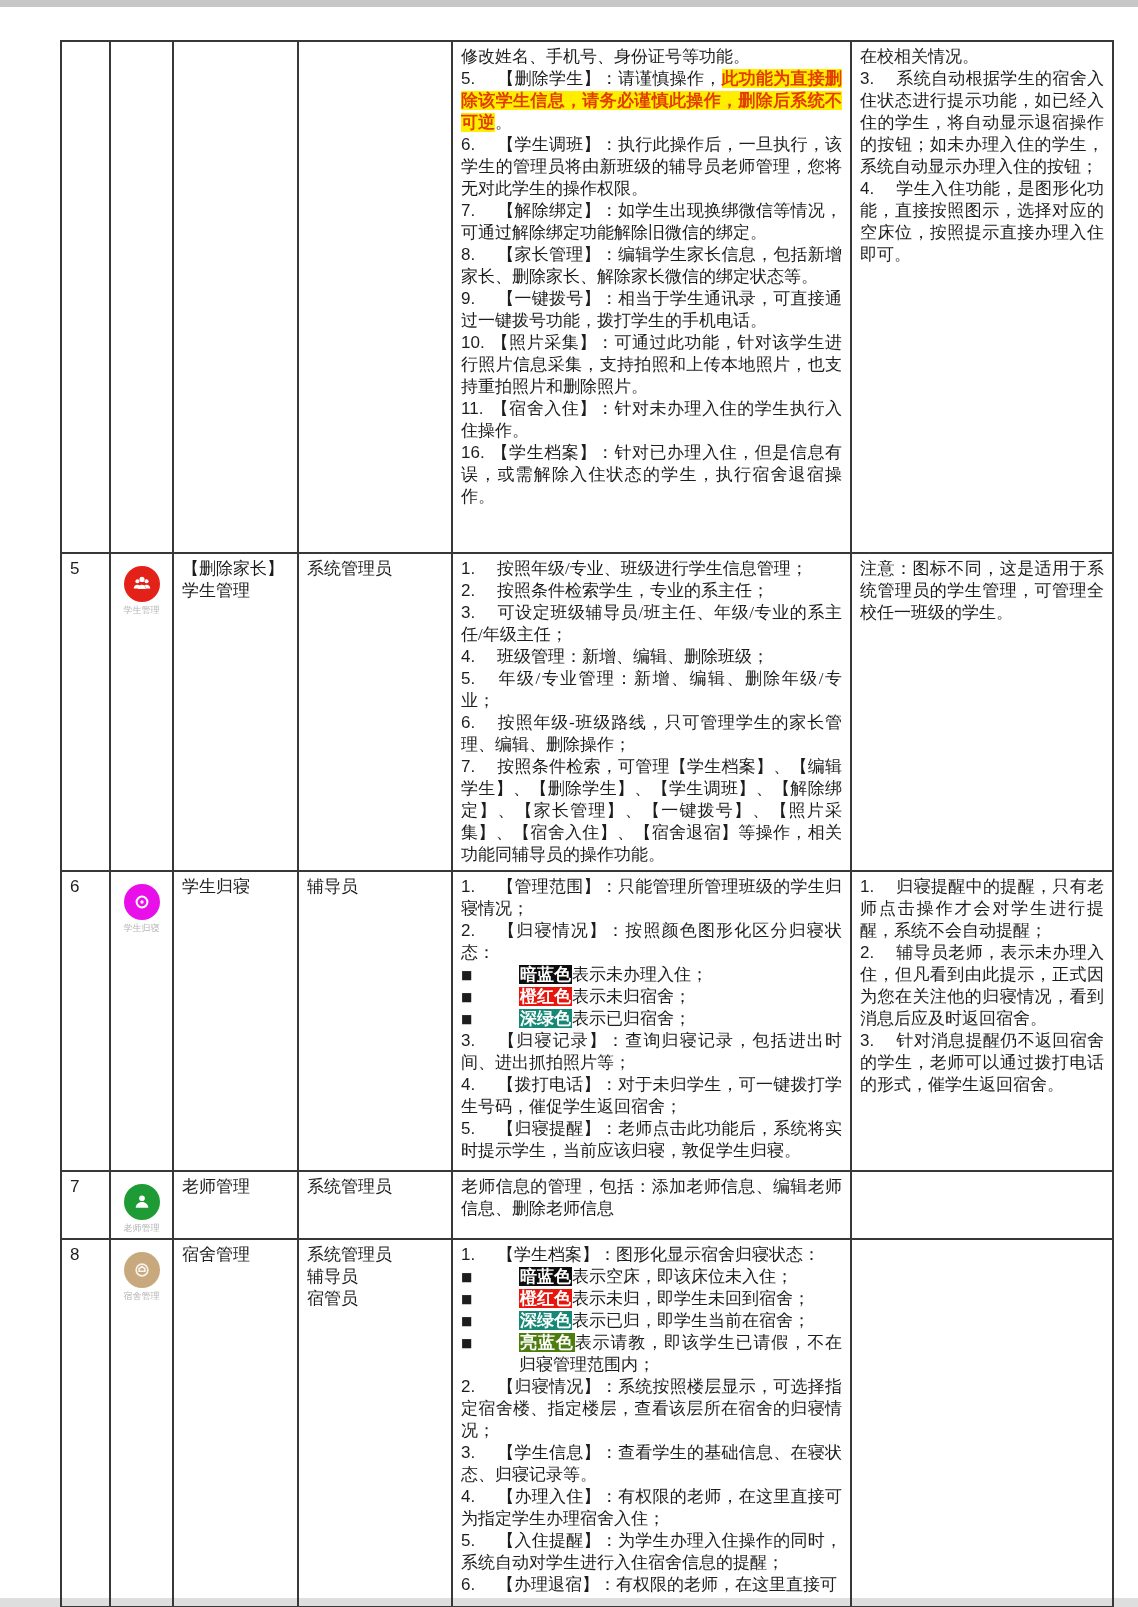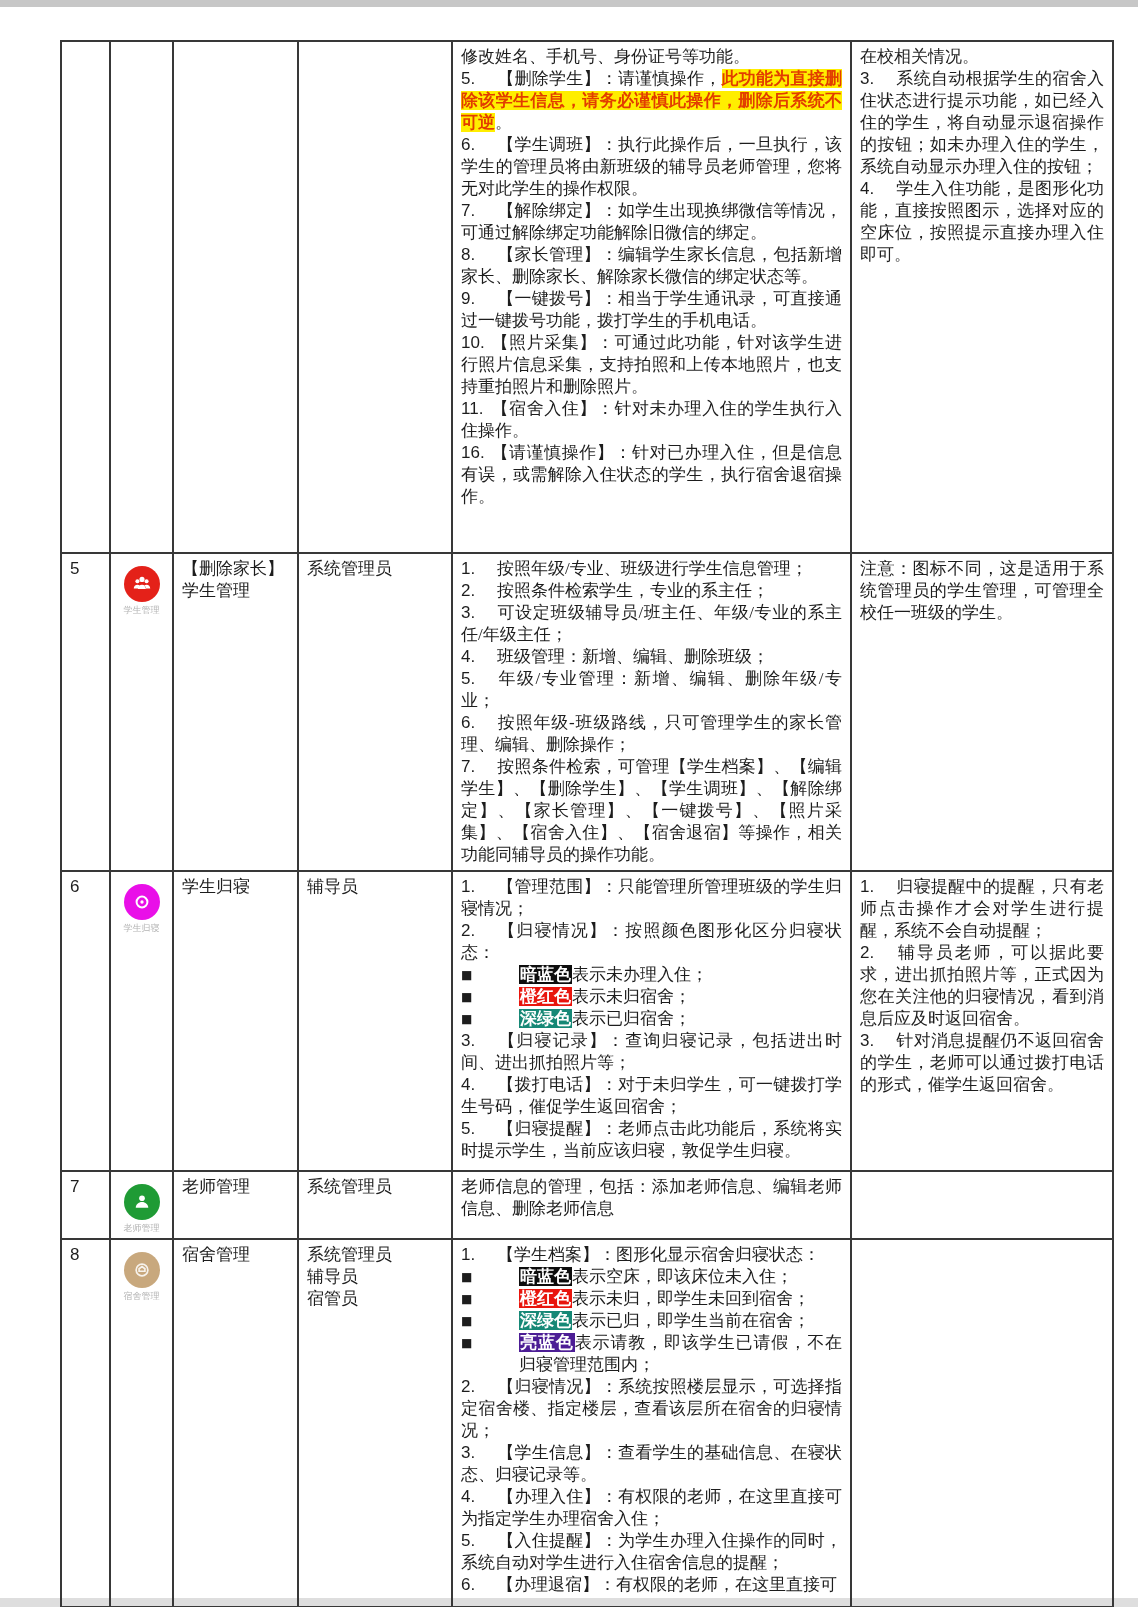--- a/index.html
+++ b/index.html
@@ -62,21 +62,21 @@
         <td class="c-role"></td>
         <td class="c-desc">
           <div class="para"><span>修改姓名、手机号、身份证号等功能。</span></div>
           <div class="para"><span class="no">5.</span><span>【删除学生】：请谨慎操作，</span><span class="warn">此功能为直接删除该学生信息，请务必谨慎此操作，删除后系统不可逆</span><span>。</span></div>
           <div class="para"><span class="no">6.</span><span>【学生调班】：执行此操作后，一旦执行，该学生的管理员将由新班级的辅导员老师管理，您将无对此学生的操作权限。</span></div>
           <div class="para"><span class="no">7.</span><span>【解除绑定】：如学生出现换绑微信等情况，可通过解除绑定功能解除旧微信的绑定。</span></div>
           <div class="para"><span class="no">8.</span><span>【家长管理】：编辑学生家长信息，包括新增家长、删除家长、解除家长微信的绑定状态等。</span></div>
           <div class="para"><span class="no">9.</span><span>【一键拨号】：相当于学生通讯录，可直接通过一键拨号功能，拨打学生的手机电话。</span></div>
           <div class="para"><span class="no2">10.</span><span>【照片采集】：可通过此功能，针对该学生进行照片信息采集，支持拍照和上传本地照片，也支持重拍照片和删除照片。</span></div>
           <div class="para"><span class="no2">11.</span><span>【宿舍入住】：针对未办理入住的学生执行入住操作。</span></div>
-          <div class="para"><span class="no2">16.</span><span>【请谨慎操作】：针对已办理入住，但是信息有误，或需解除入住状态的学生，执行宿舍退宿操作。</span></div>
+          <div class="para"><span class="no2">16.</span><span>【学生档案】：针对已办理入住，但是信息有误，或需解除入住状态的学生，执行宿舍退宿操作。</span></div>
         </td>
         <td class="c-notes">
           <div class="para"><span>在校相关情况。</span></div>
           <div class="para"><span class="no">3.</span><span>系统自动根据学生的宿舍入住状态进行提示功能，如已经入住的学生，将自动显示退宿操作的按钮；如未办理入住的学生，系统自动显示办理入住的按钮；</span></div>
           <div class="para"><span class="no">4.</span><span>学生入住功能，是图形化功能，直接按照图示，选择对应的空床位，按照提示直接办理入住即可。</span></div>
         </td>
       </tr>
       <tr style="height: 302px;">
         <td class="c-num"><span>5</span></td>
         <td class="c-icon">
@@ -145,21 +145,21 @@
           <div class="bullet">
             <span class="sq">■</span>
             <div class="bcontent"><span class="chip" style="background: rgb(22, 136, 118); color: rgb(255, 255, 255);">深绿色</span><span>表示已归宿舍；</span></div>
           </div>
           <div class="para"><span class="no">3.</span><span>【归寝记录】：查询归寝记录，包括进出时间、进出抓拍照片等；</span></div>
           <div class="para"><span class="no">4.</span><span>【拨打电话】：对于未归学生，可一键拨打学生号码，催促学生返回宿舍；</span></div>
           <div class="para"><span class="no">5.</span><span>【归寝提醒】：老师点击此功能后，系统将实时提示学生，当前应该归寝，敦促学生归寝。</span></div>
         </td>
         <td class="c-notes">
           <div class="para"><span class="no">1.</span><span>归寝提醒中的提醒，只有老师点击操作才会对学生进行提醒，系统不会自动提醒；</span></div>
-          <div class="para"><span class="no">2.</span><span>辅导员老师，可以据此要求，进出抓拍照片等，正式因为您在关注他的归寝情况，看到消息后应及时返回宿舍。</span></div>
+          <div class="para"><span class="no">2.</span><span>辅导员老师，表示未办理入住，但凡看到由此提示，正式因为您在关注他的归寝情况，看到消息后应及时返回宿舍。</span></div>
           <div class="para"><span class="no">3.</span><span>针对消息提醒仍不返回宿舍的学生，老师可以通过拨打电话的形式，催学生返回宿舍。</span></div>
         </td>
       </tr>
       <tr style="height: 50px;">
         <td class="c-num"><span>7</span></td>
         <td class="c-icon">
           <div class="app-icon" style="background: rgb(31, 155, 53);">
             <svg width="20" height="20" viewBox="0 0 24 24">
               <g fill="#fff">
                 <circle cx="12" cy="7.5" r="3.4"></circle>
@@ -210,21 +210,21 @@
           <div class="bullet">
             <span class="sq">■</span>
             <div class="bcontent"><span class="chip" style="background: rgb(232, 21, 13); color: rgb(255, 255, 255);">橙红色</span><span>表示未归，即学生未回到宿舍；</span></div>
           </div>
           <div class="bullet">
             <span class="sq">■</span>
             <div class="bcontent"><span class="chip" style="background: rgb(22, 136, 118); color: rgb(255, 255, 255);">深绿色</span><span>表示已归，即学生当前在宿舍；</span></div>
           </div>
           <div class="bullet">
             <span class="sq">■</span>
-            <div class="bcontent"><span class="chip" style="background: #4c1d95; color: rgb(255, 255, 255);">亮蓝色</span><span>表示请教，即该学生已请假，不在归寝管理范围内；</span></div>
+            <div class="bcontent"><span class="chip" style="background: #4d7c0f; color: rgb(255, 255, 255);">亮蓝色</span><span>表示请教，即该学生已请假，不在归寝管理范围内；</span></div>
           </div>
           <div class="para"><span class="no">2.</span><span>【归寝情况】：系统按照楼层显示，可选择指定宿舍楼、指定楼层，查看该层所在宿舍的归寝情况；</span></div>
           <div class="para"><span class="no">3.</span><span>【学生信息】：查看学生的基础信息、在寝状态、归寝记录等。</span></div>
           <div class="para"><span class="no">4.</span><span>【办理入住】：有权限的老师，在这里直接可为指定学生办理宿舍入住；</span></div>
           <div class="para"><span class="no">5.</span><span>【入住提醒】：为学生办理入住操作的同时，系统自动对学生进行入住宿舍信息的提醒；</span></div>
           <div class="para"><span class="no">6.</span><span>【办理退宿】：有权限的老师，在这里直接可</span></div>
         </td>
         <td class="c-notes"></td>
       </tr>
     </tbody>

